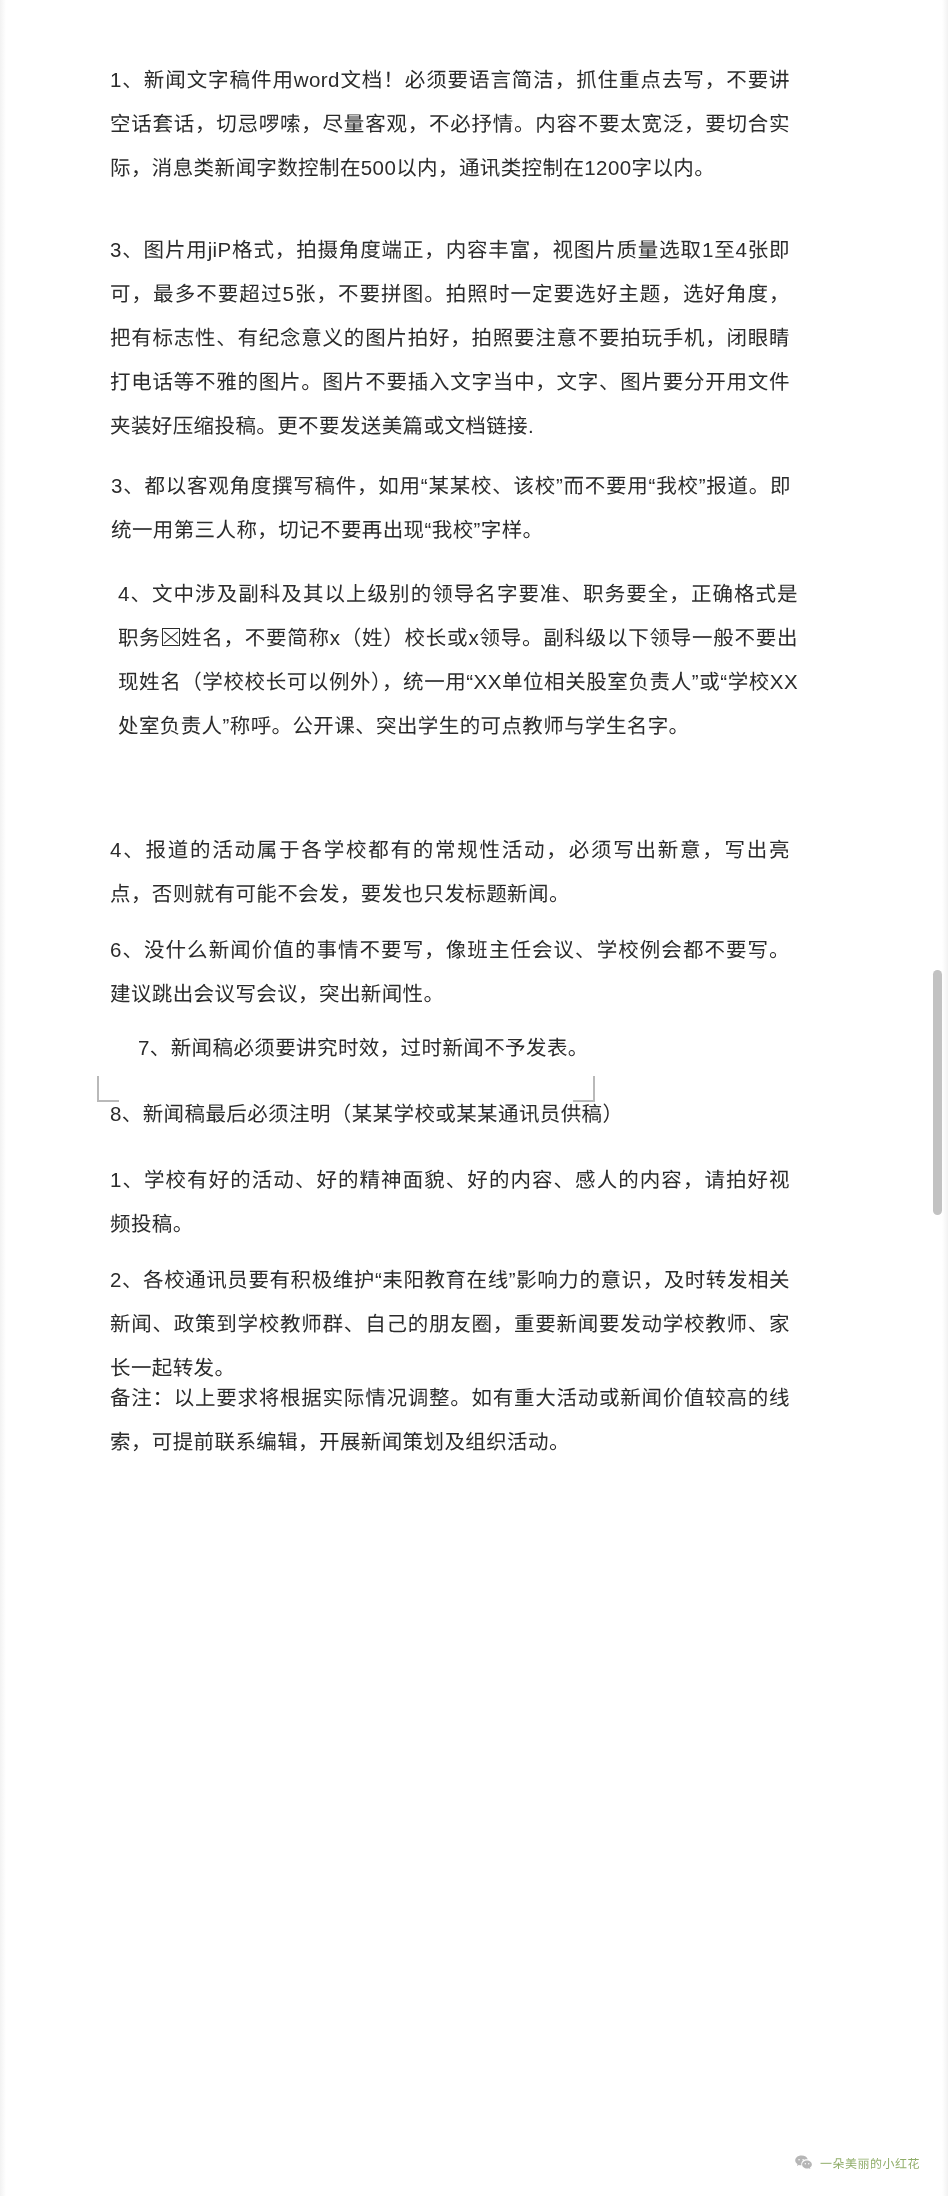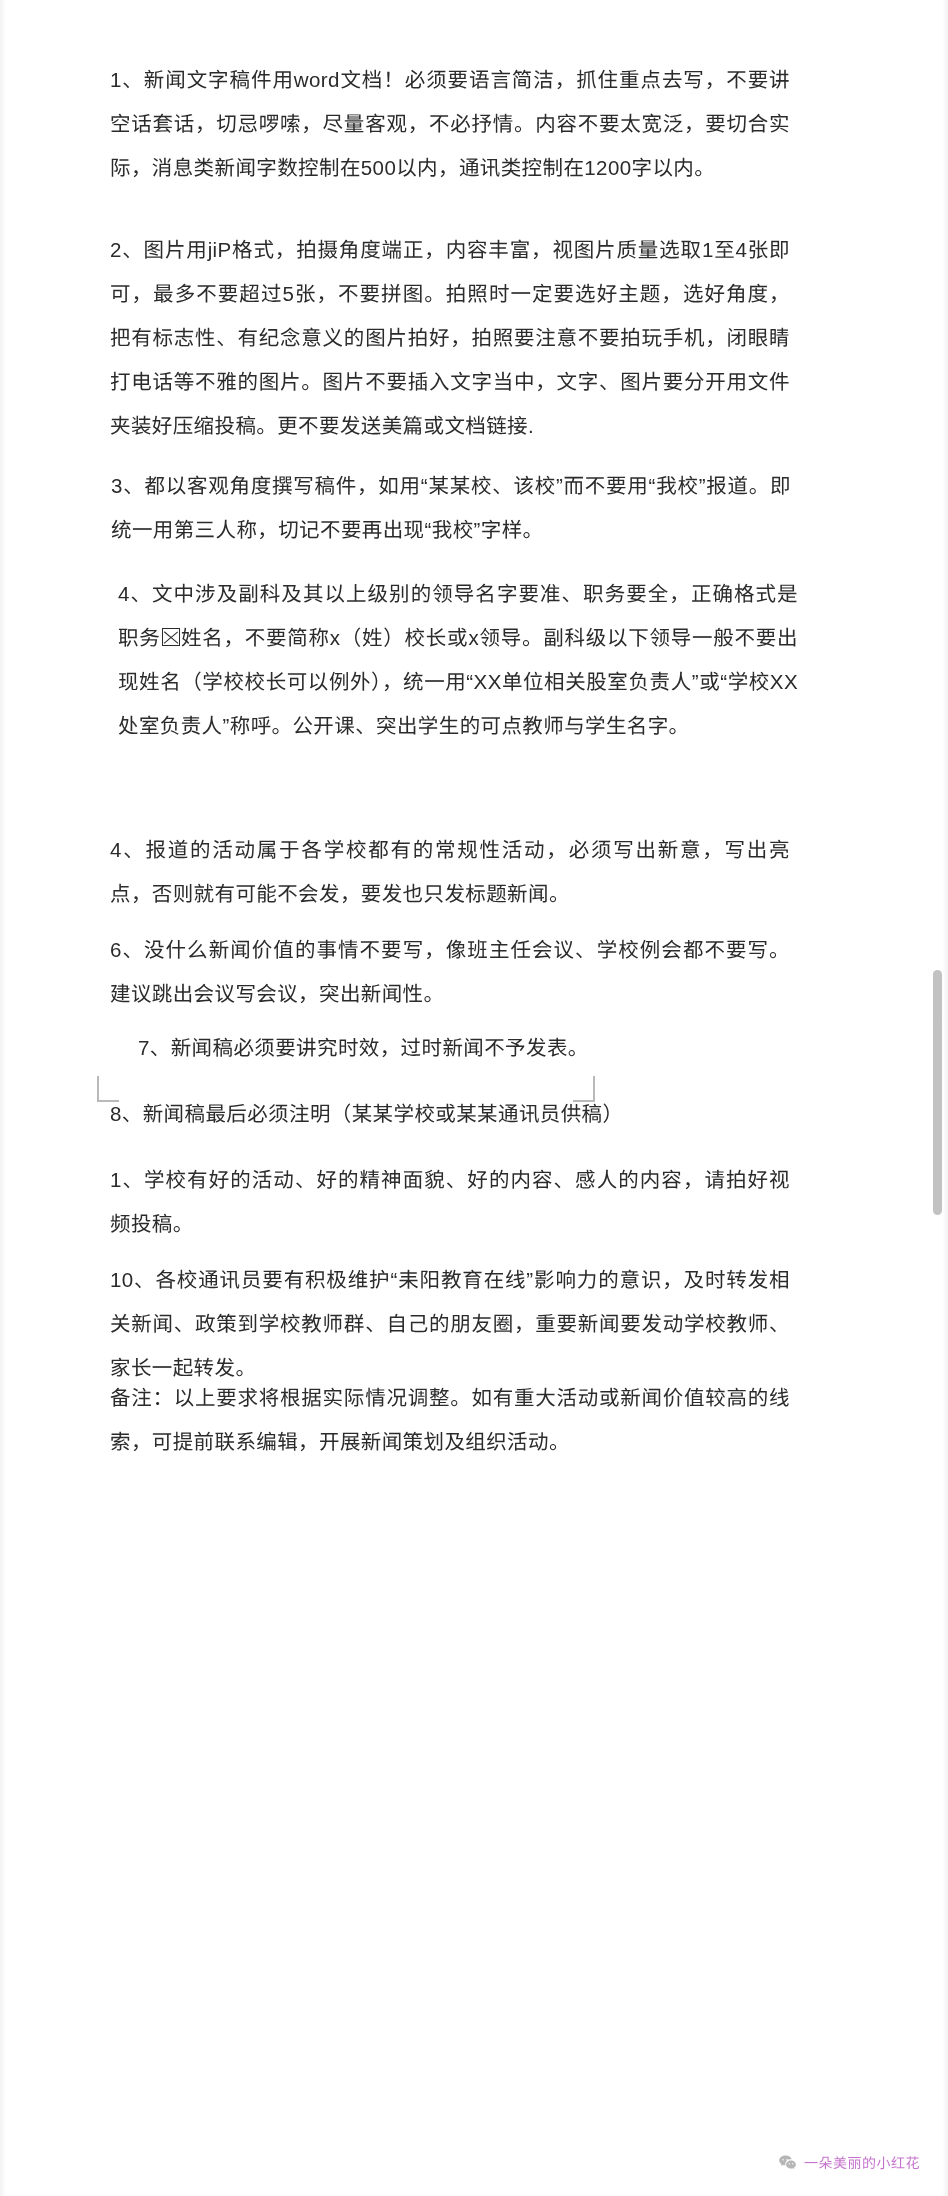--- a/index.html
+++ b/index.html
@@ -140,55 +140,55 @@
     gap: 7px;
     opacity: 0.62;
   }
   .wm-icon {
     width: 19px;
     height: 19px;
     flex: 0 0 19px;
     display: block;
   }
   .wm-text {
-    font-size: 14px;
-    color: #a21caf;
+    font-size: 12px;
+    color: #4d7c0f;
     letter-spacing: 0.5px;
     white-space: nowrap;
   }
 </style>
 </head>
 <body>
 
 <div class="page-shell">
 
   <div class="page-edge-left"></div>
   <div class="page-edge-right"></div>
 
   <div class="doc-body">
 
     <p class="para" style="position:absolute; top:58px; left:0; width:680px;">1、新闻文字稿件用word文档！必须要语言简洁，抓住重点去写，不要讲空话套话，切忌啰嗦，尽量客观，不必抒情。内容不要太宽泛，要切合实际，消息类新闻字数控制在500以内，通讯类控制在1200字以内。</p>
 
-    <p class="para" style="position:absolute; top:228px; left:0; width:680px;">2、图片用jiP格式，拍摄角度端正，内容丰富，视图片质量选取1至4张即可，最多不要超过5张，不要拼图。拍照时一定要选好主题，选好角度，把有标志性、有纪念意义的图片拍好，拍照要注意不要拍玩手机，闭眼睛打电话等不雅的图片。图片不要插入文字当中，文字、图片要分开用文件夹装好压缩投稿。更不要发送美篇或文档链接.</p>
+    <p class="para" style="position:absolute; top:228px; left:0; width:680px;">3、图片用jiP格式，拍摄角度端正，内容丰富，视图片质量选取1至4张即可，最多不要超过5张，不要拼图。拍照时一定要选好主题，选好角度，把有标志性、有纪念意义的图片拍好，拍照要注意不要拍玩手机，闭眼睛打电话等不雅的图片。图片不要插入文字当中，文字、图片要分开用文件夹装好压缩投稿。更不要发送美篇或文档链接.</p>
 
     <p class="para" style="position:absolute; top:464px; left:1px; width:680px;">3、都以客观角度撰写稿件，如用“某某校、该校”而不要用“我校”报道。即统一用第三人称，切记不要再出现“我校”字样。</p>
 
     <p class="para" style="position:absolute; top:572px; left:8px; width:680px;"><span>4、文中涉及副科及其以上级别的领导名字要准、职务要全，正确格式是职务</span><span class="tofu"></span><span>姓名，不要简称x（姓）校长或x领导。副科级以下领导一般不要出现姓名（学校校长可以例外），统一用“XX单位相关股室负责人”或“学校XX处室负责人”称呼。公开课、突出学生的可点教师与学生名字。</span></p>
 
     <p class="para" style="position:absolute; top:828px; left:0; width:680px;">4、报道的活动属于各学校都有的常规性活动，必须写出新意，写出亮点，否则就有可能不会发，要发也只发标题新闻。</p>
 
     <p class="para" style="position:absolute; top:928px; left:0; width:680px;">6、没什么新闻价值的事情不要写，像班主任会议、学校例会都不要写。建议跳出会议写会议，突出新闻性。</p>
 
     <p class="para" style="position:absolute; top:1026px; left:0; width:680px;margin-left:28px;">7、新闻稿必须要讲究时效，过时新闻不予发表。</p>
 
     <p class="para" style="position:absolute; top:1092px; left:0; width:680px;">8、新闻稿最后必须注明（某某学校或某某通讯员供稿）</p>
 
     <p class="para" style="position:absolute; top:1158px; left:0; width:680px;">1、学校有好的活动、好的精神面貌、好的内容、感人的内容，请拍好视频投稿。</p>
 
-    <p class="para" style="position:absolute; top:1258px; left:0; width:680px;">10、各校通讯员要有积极维护“耒阳教育在线”影响力的意识，及时转发相关新闻、政策到学校教师群、自己的朋友圈，重要新闻要发动学校教师、家长一起转发。</p>
+    <p class="para" style="position:absolute; top:1258px; left:0; width:680px;">2、各校通讯员要有积极维护“耒阳教育在线”影响力的意识，及时转发相关新闻、政策到学校教师群、自己的朋友圈，重要新闻要发动学校教师、家长一起转发。</p>
 
     <p class="para" style="position:absolute; top:1376px; left:0; width:680px;">备注：以上要求将根据实际情况调整。如有重大活动或新闻价值较高的线索，可提前联系编辑，开展新闻策划及组织活动。</p>
 
   </div>
 
   <div class="margin-marks" style="top:1076px;">
     <div class="mark mark-left"></div>
     <div class="mark mark-right"></div>
   </div>
 

